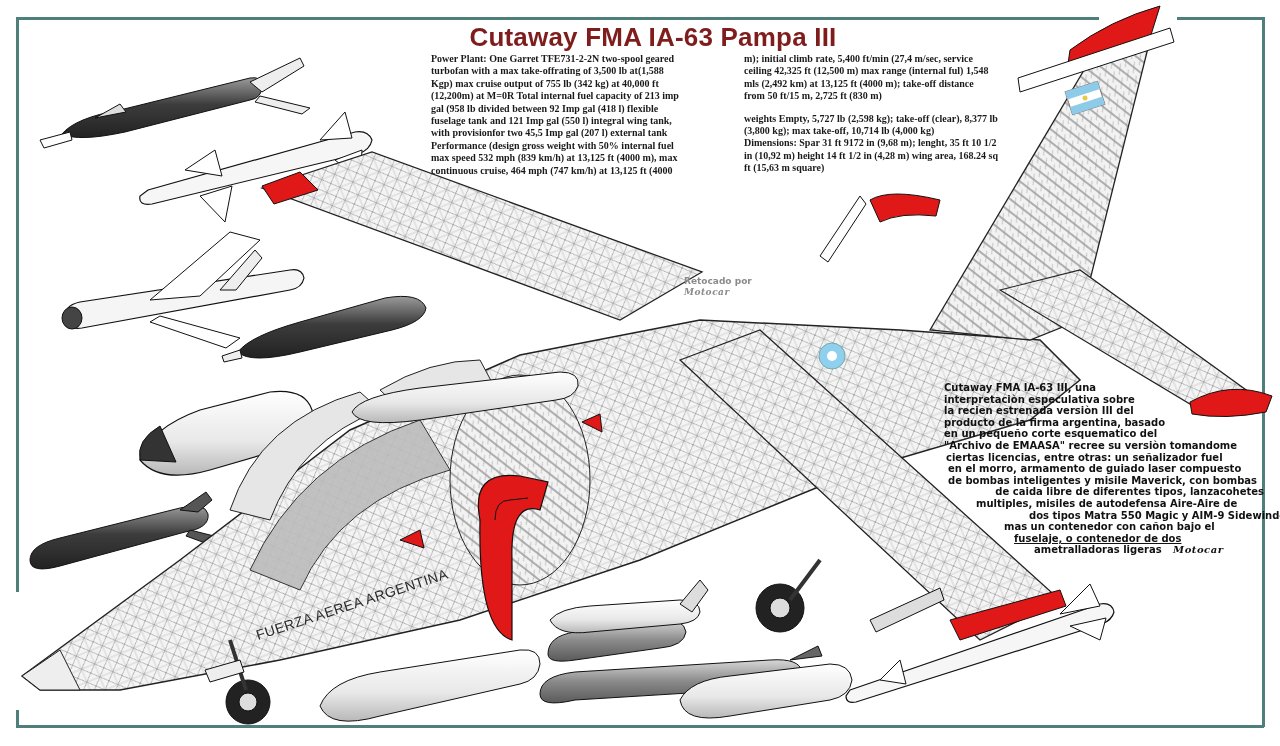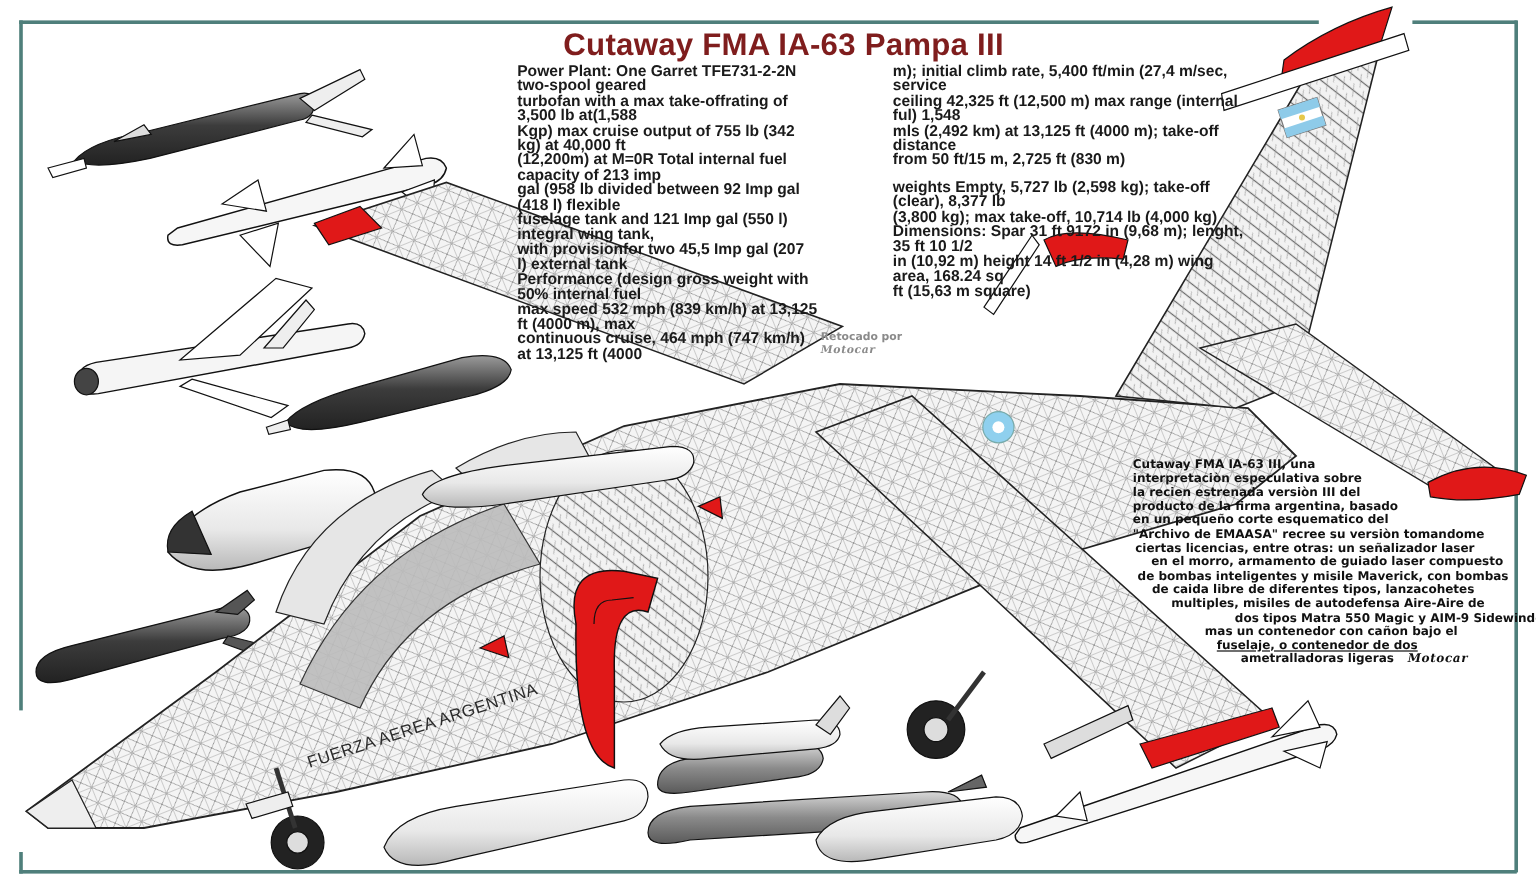--- a/index.html
+++ b/index.html
@@ -1,20 +1,20 @@
 <!DOCTYPE html>
 <html><head>
 <meta charset="utf-8">
 <style>
   html, body { margin:0; padding:0; background:#ffffff; }
   body { width:1280px; height:746px; position:relative; overflow:hidden; font-family:"Liberation Serif", serif; }
   .frame-line { position:absolute; background:#4f7f7b; }
   .title { position:absolute; left:433px; top:22px; width:440px; text-align:center;
            font-family:"Liberation Sans", sans-serif; font-weight:bold; font-size:26px; color:#7f1d1d; letter-spacing:0.2px; white-space:nowrap; }
-  .specs { position:absolute; font-family:Liberation Sans, sans-serif; font-weight:bold; font-size:13px; line-height:12.4px; color:#1a1a1a; }
+  .specs { position:absolute; font-family:Liberation Serif, serif; font-weight:bold; font-size:10px; line-height:12.4px; color:#1a1a1a; }
   .specs p { margin:0; }
   .specs p.gap { margin-top:10px; }
   .desc { position:absolute; left:944px; top:382px; width:320px; font-family:"DejaVu Sans", sans-serif; font-weight:bold;
           font-size:10px; line-height:11.6px; color:#111; }
   .desc div { white-space:nowrap; }
   .sig { font-family:"DejaVu Serif", serif; font-style:italic; font-weight:bold; letter-spacing:0.5px; }
   .retocado { position:absolute; left:684px; top:276px; font-family:"DejaVu Sans", sans-serif; font-weight:bold; font-size:9px; color:#8a8a8a; line-height:11px; }
   .retocado .sig { color:#8a8a8a; font-size:9px; }
   svg.drawing { position:absolute; left:0; top:0; }
 </style>
@@ -210,24 +210,24 @@
   <div class="sig">Motocar</div>
 </div>
 
 <div class="desc">
   <div>Cutaway FMA IA-63 III, una</div>
   <div>interpretaciòn especulativa sobre</div>
   <div>la recien estrenada versiòn III del</div>
   <div>producto de la firma argentina, basado</div>
   <div>en un pequeño corte esquematico del</div>
   <div>"Archivo de EMAASA" recree su versiòn tomandome</div>
-  <div style="padding-left:2px;">ciertas licencias, entre otras: un señalizador laser</div>
-  <div style="padding-left:4px;text-align:center;">en el morro, armamento de guiado laser compuesto</div>
+  <div style="padding-left:2px;">ciertas licencias, entre otras: un señalizador fuel</div>
+  <div style="padding-left:4px;">en el morro, armamento de guiado laser compuesto</div>
   <div style="padding-left:4px;">de bombas inteligentes y misile Maverick, con bombas</div>
-  <div style="padding-left:16px;">de caida libre de diferentes tipos, lanzacohetes</div>
+  <div style="padding-left:16px;text-align:right;">de caida libre de diferentes tipos, lanzacohetes</div>
   <div style="padding-left:32px;">multiples, misiles de autodefensa Aire-Aire de</div>
   <div style="padding-left:48px;margin-left:37px;">dos tipos Matra 550 Magic y AIM-9 Sidewinder</div>
   <div style="padding-left:60px;">mas un contenedor con cañon bajo el</div>
   <div style="padding-left:70px;text-decoration:underline;">fuselaje, o contenedor de dos</div>
   <div style="padding-left:90px;">
     <span>ametralladoras ligeras</span>
     <span class="sig" style="margin-left:8px;">Motocar</span>
   </div>
 </div>
 

